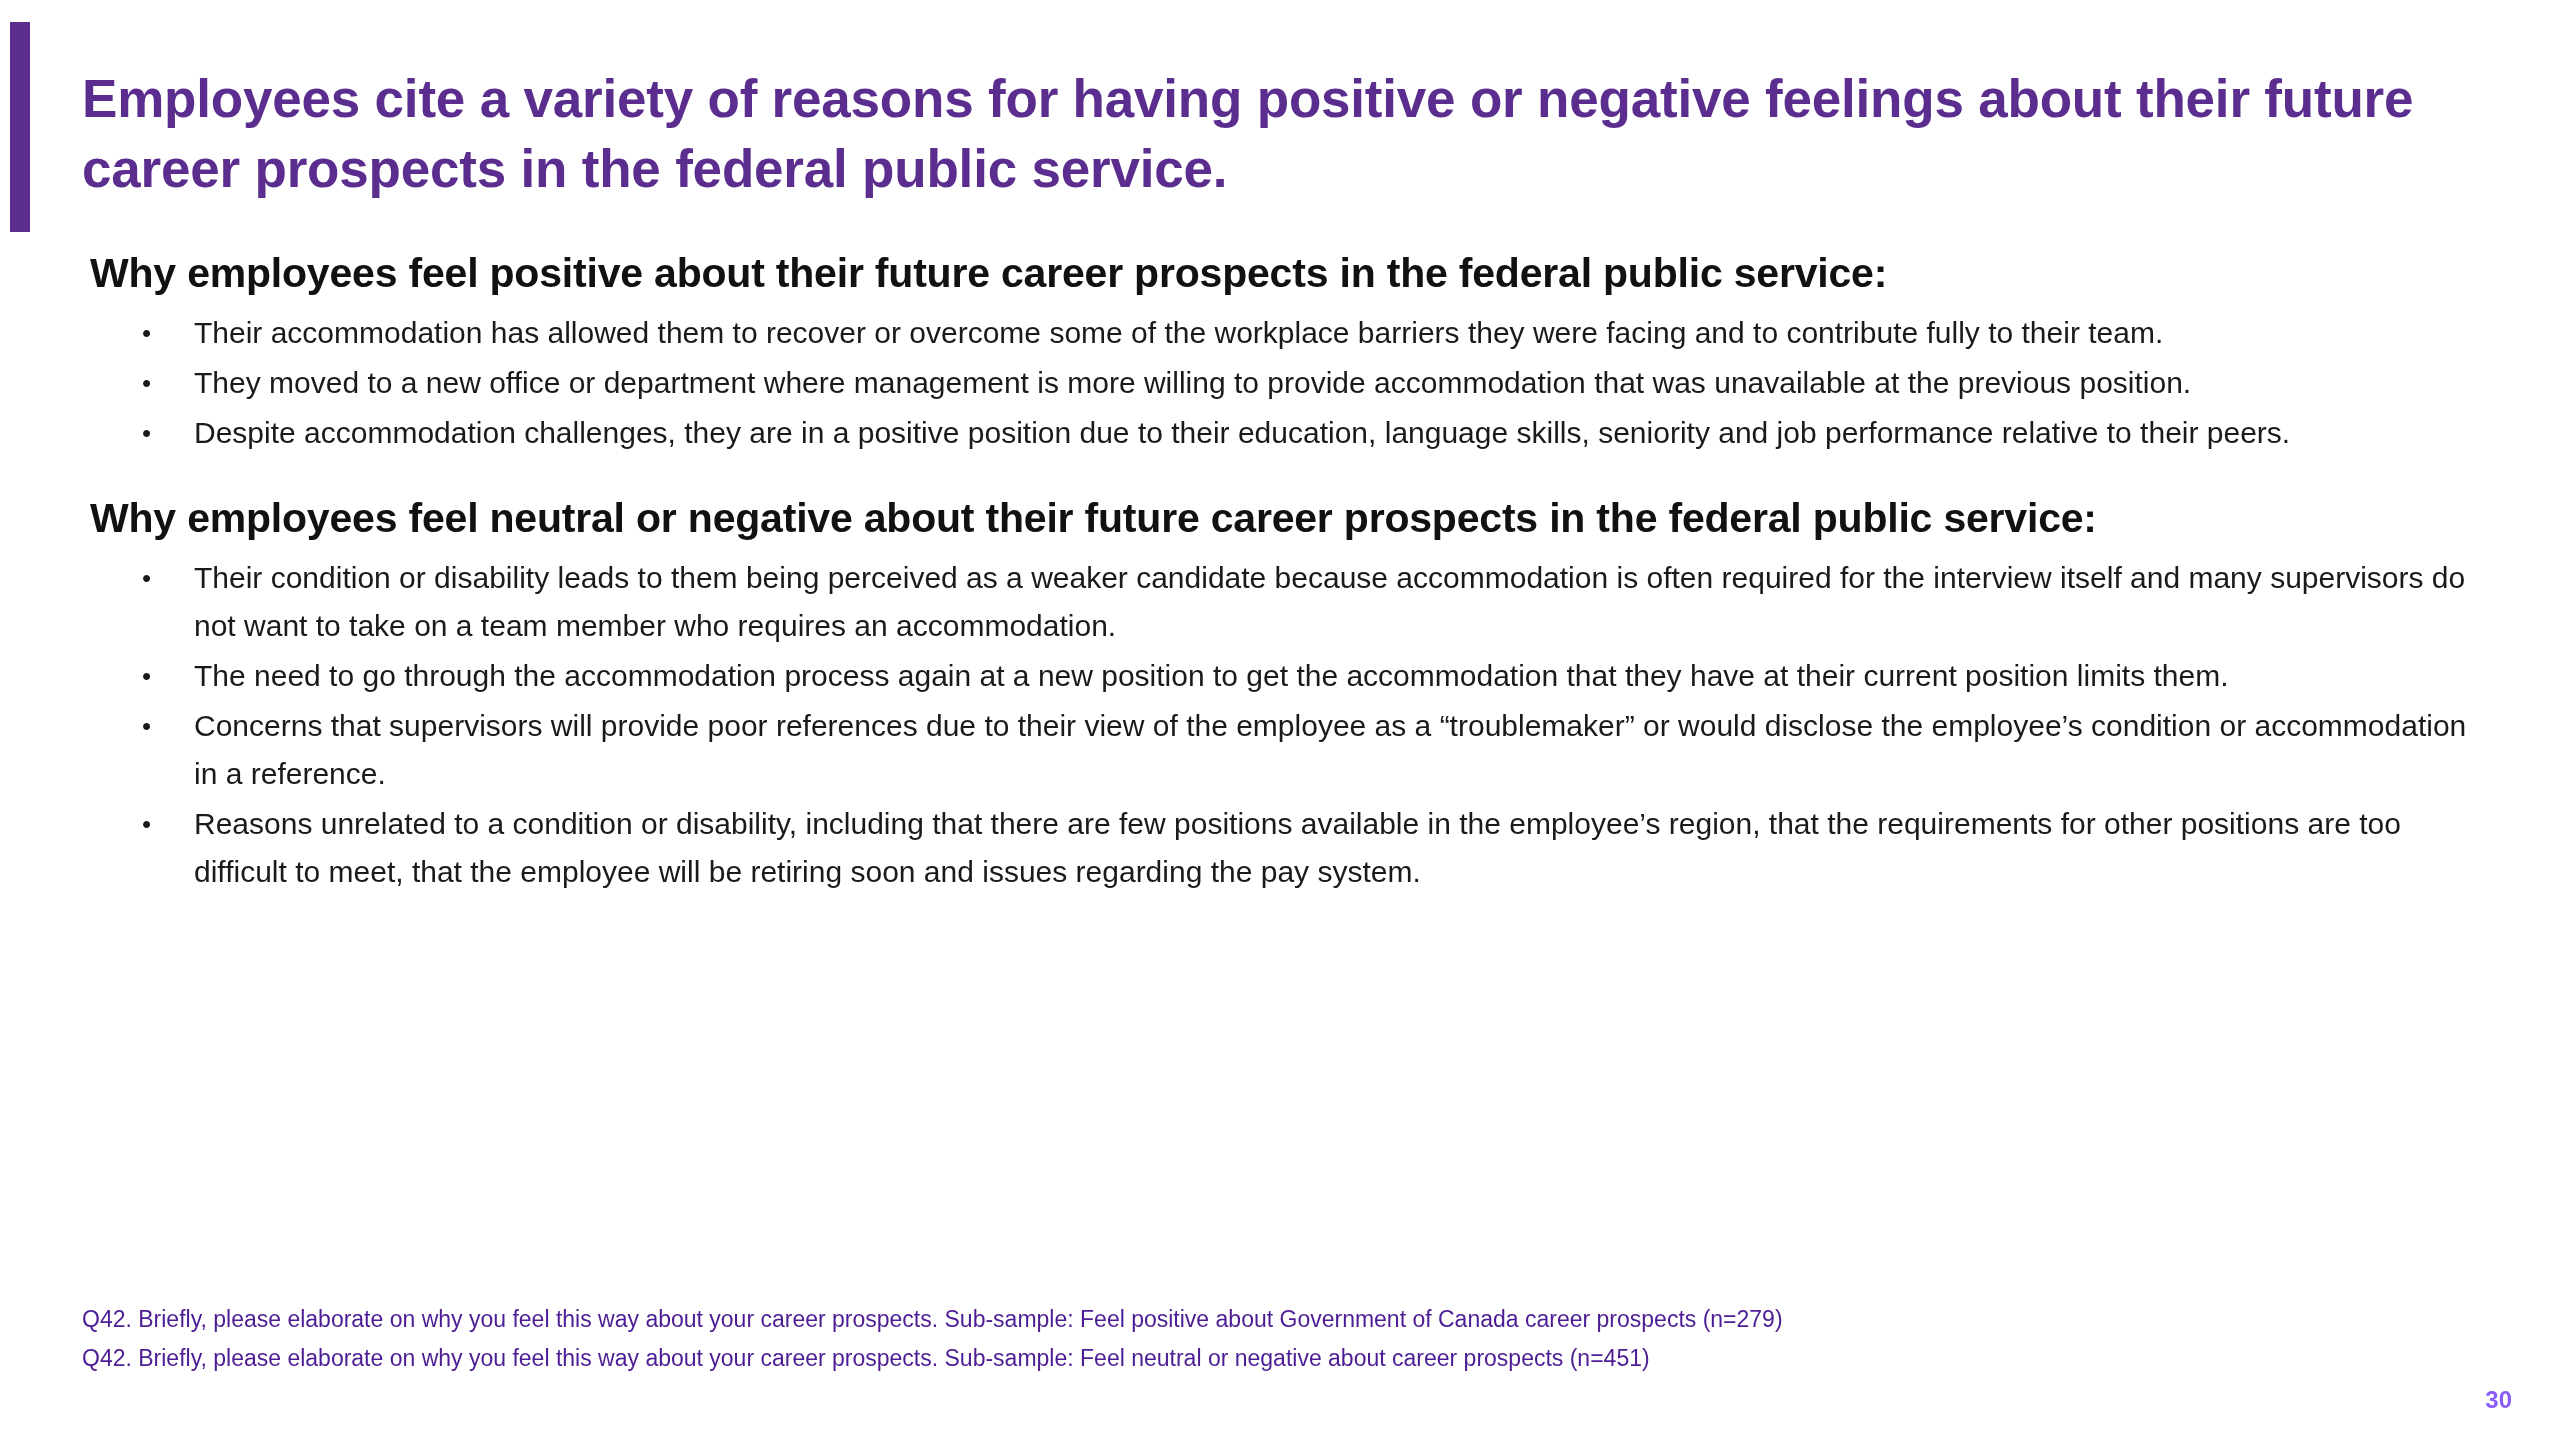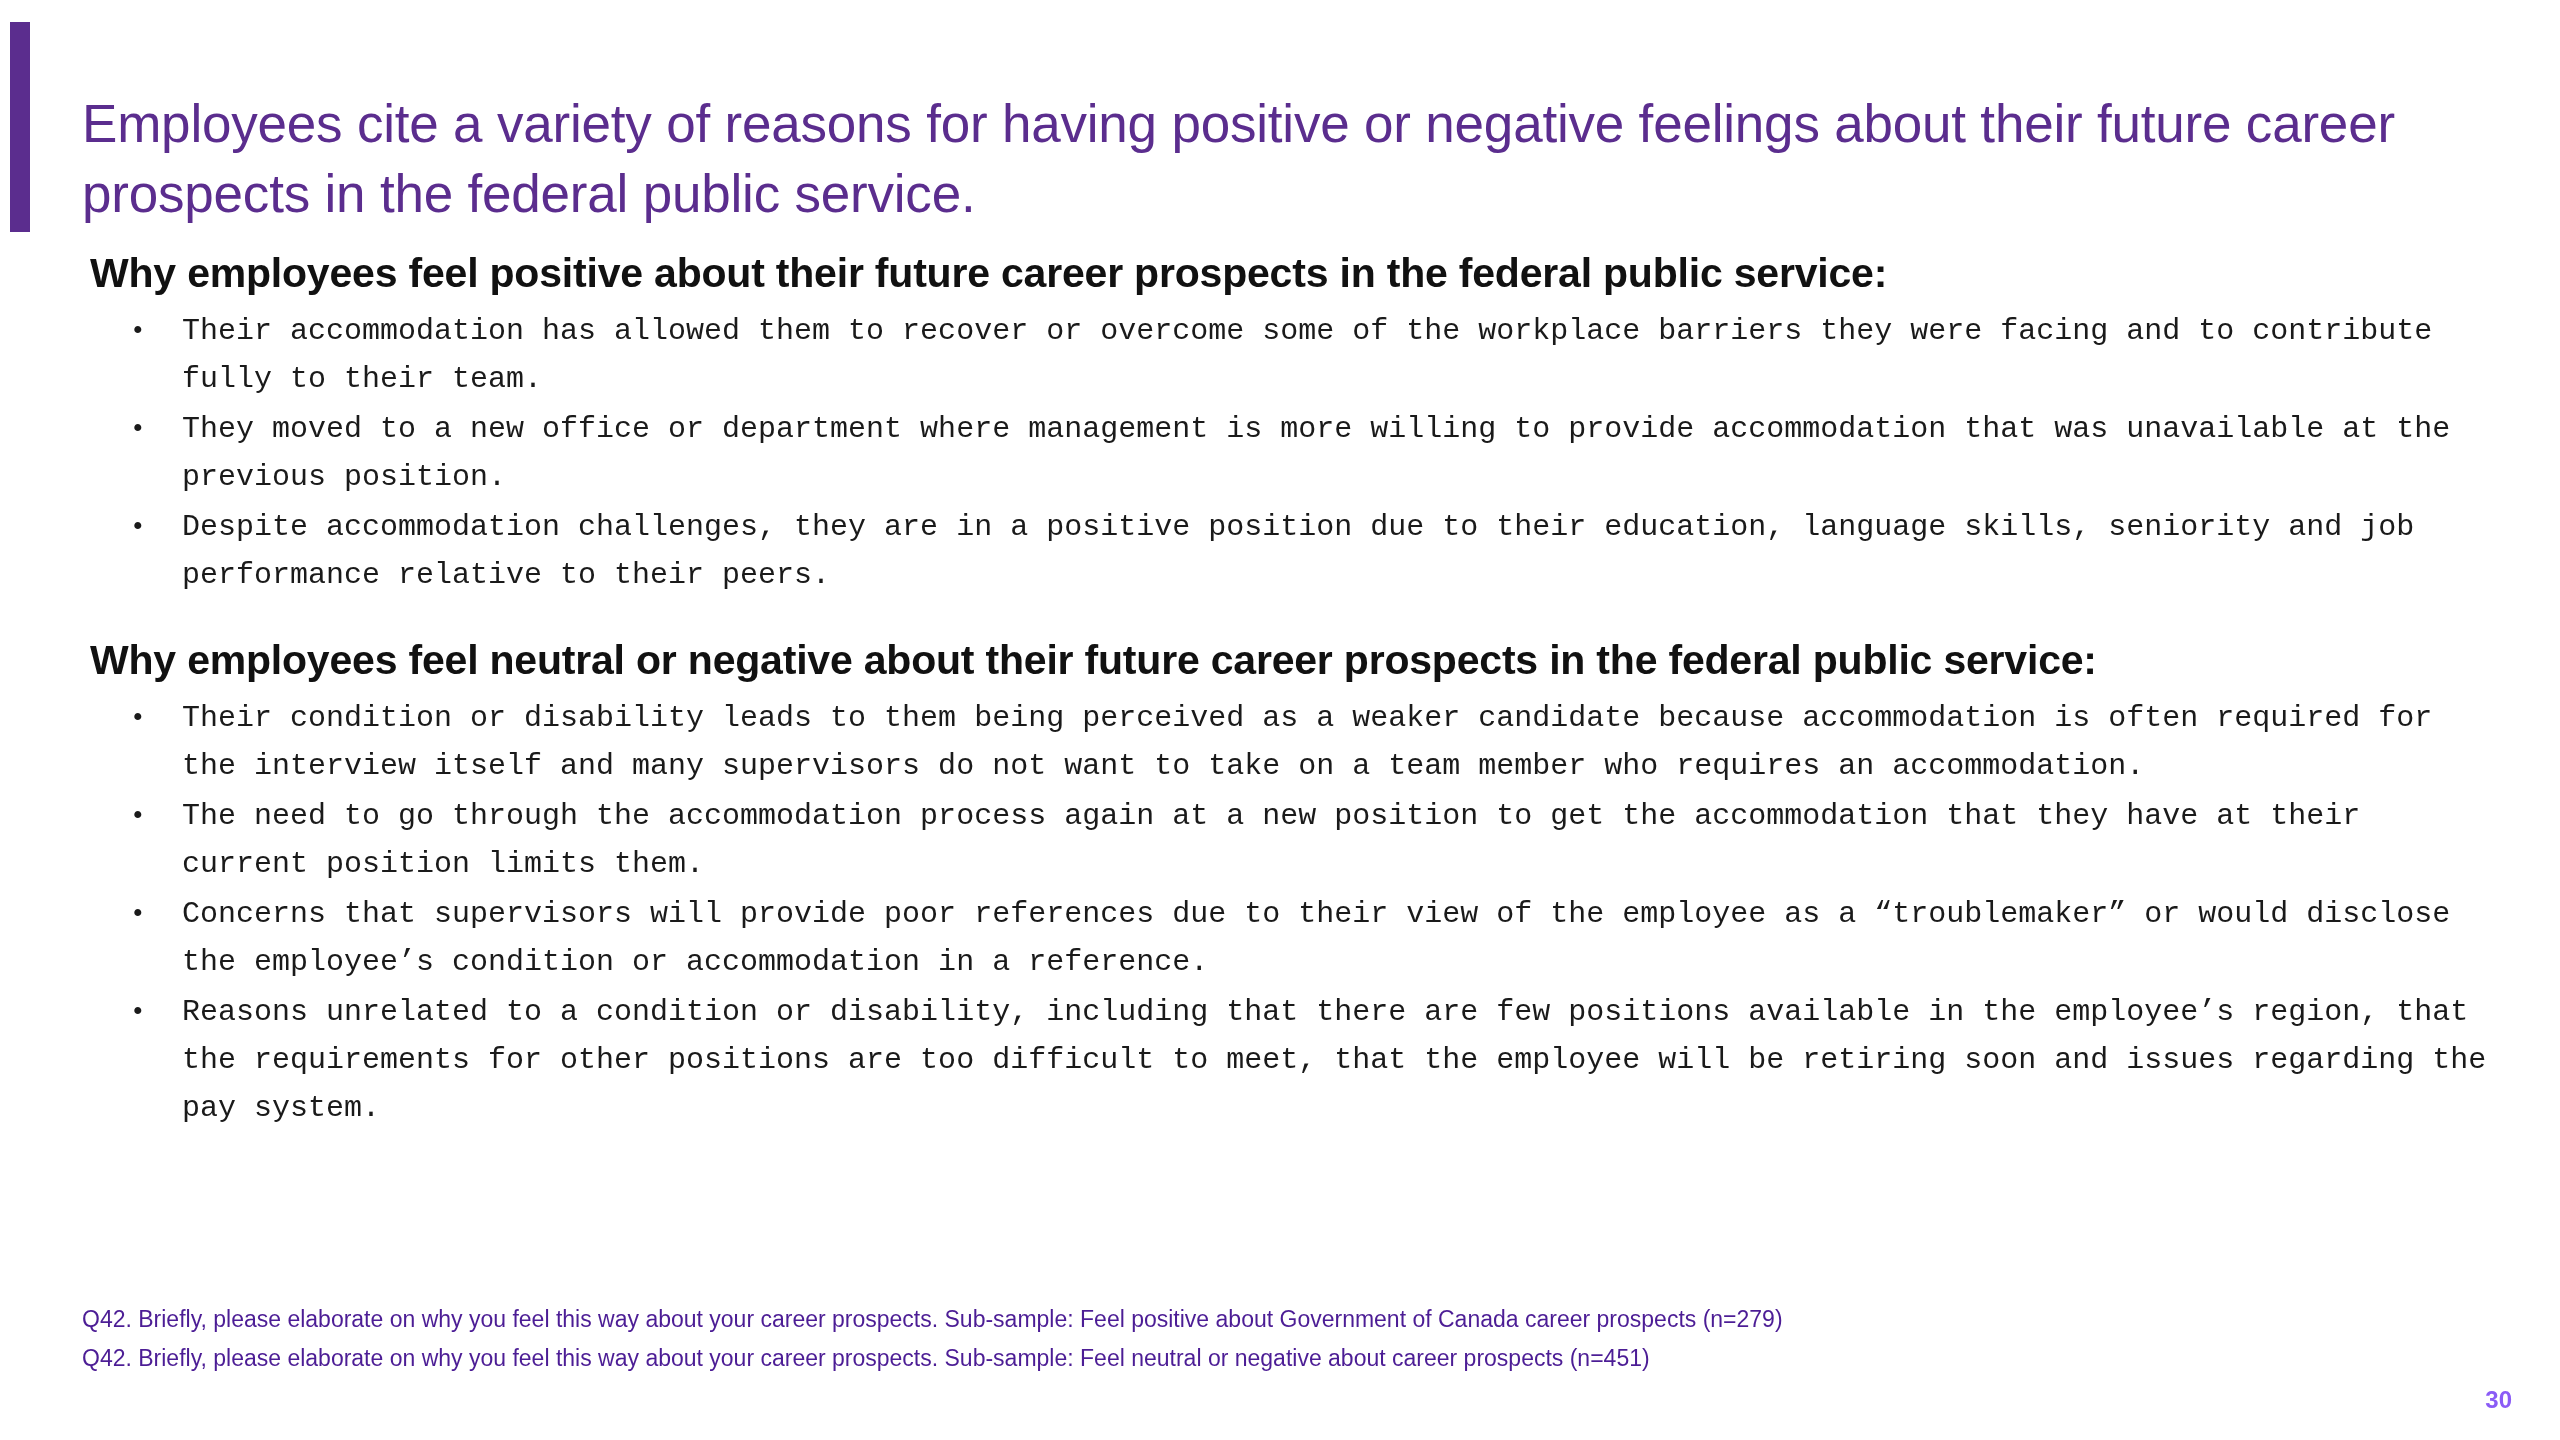--- a/index.html
+++ b/index.html
@@ -26,49 +26,48 @@
     position: absolute;
     left: 10px;
     top: 22px;
     width: 20px;
     height: 210px;
     background: #5b2d8e;
   }
   .title {
     position: absolute;
     left: 82px;
-    top: 53px;
+    top: 28px;
     width: 2360px;
     color: #5b2d8e;
     font-size: 53px;
     line-height: 70px;
-    font-weight: 400;
+    font-weight: 700;
     letter-spacing: -0.2px;
   }
   .content {
     position: absolute;
     left: 82px;
     top: 250px;
     width: 2420px;
   }
   .section-heading {
     font-size: 41px;
     font-weight: bold;
     color: #111111;
     margin: 0 0 10px 8px;
     letter-spacing: -0.2px;
   }
   .section-heading.second {
     margin-top: 38px;
   }
   ul.bullets {
     list-style: none;
-    margin: 0;
+    margin: 12px;
     padding: 0;
-    font-family: Liberation Mono, monospace;
   }
   ul.bullets > li {
     position: relative;
     padding-left: 100px;
     font-size: 30px;
     line-height: 48px;
     color: #1a1a1a;
     margin: 0 0 2px 0;
   }
   ul.bullets > li::before {

